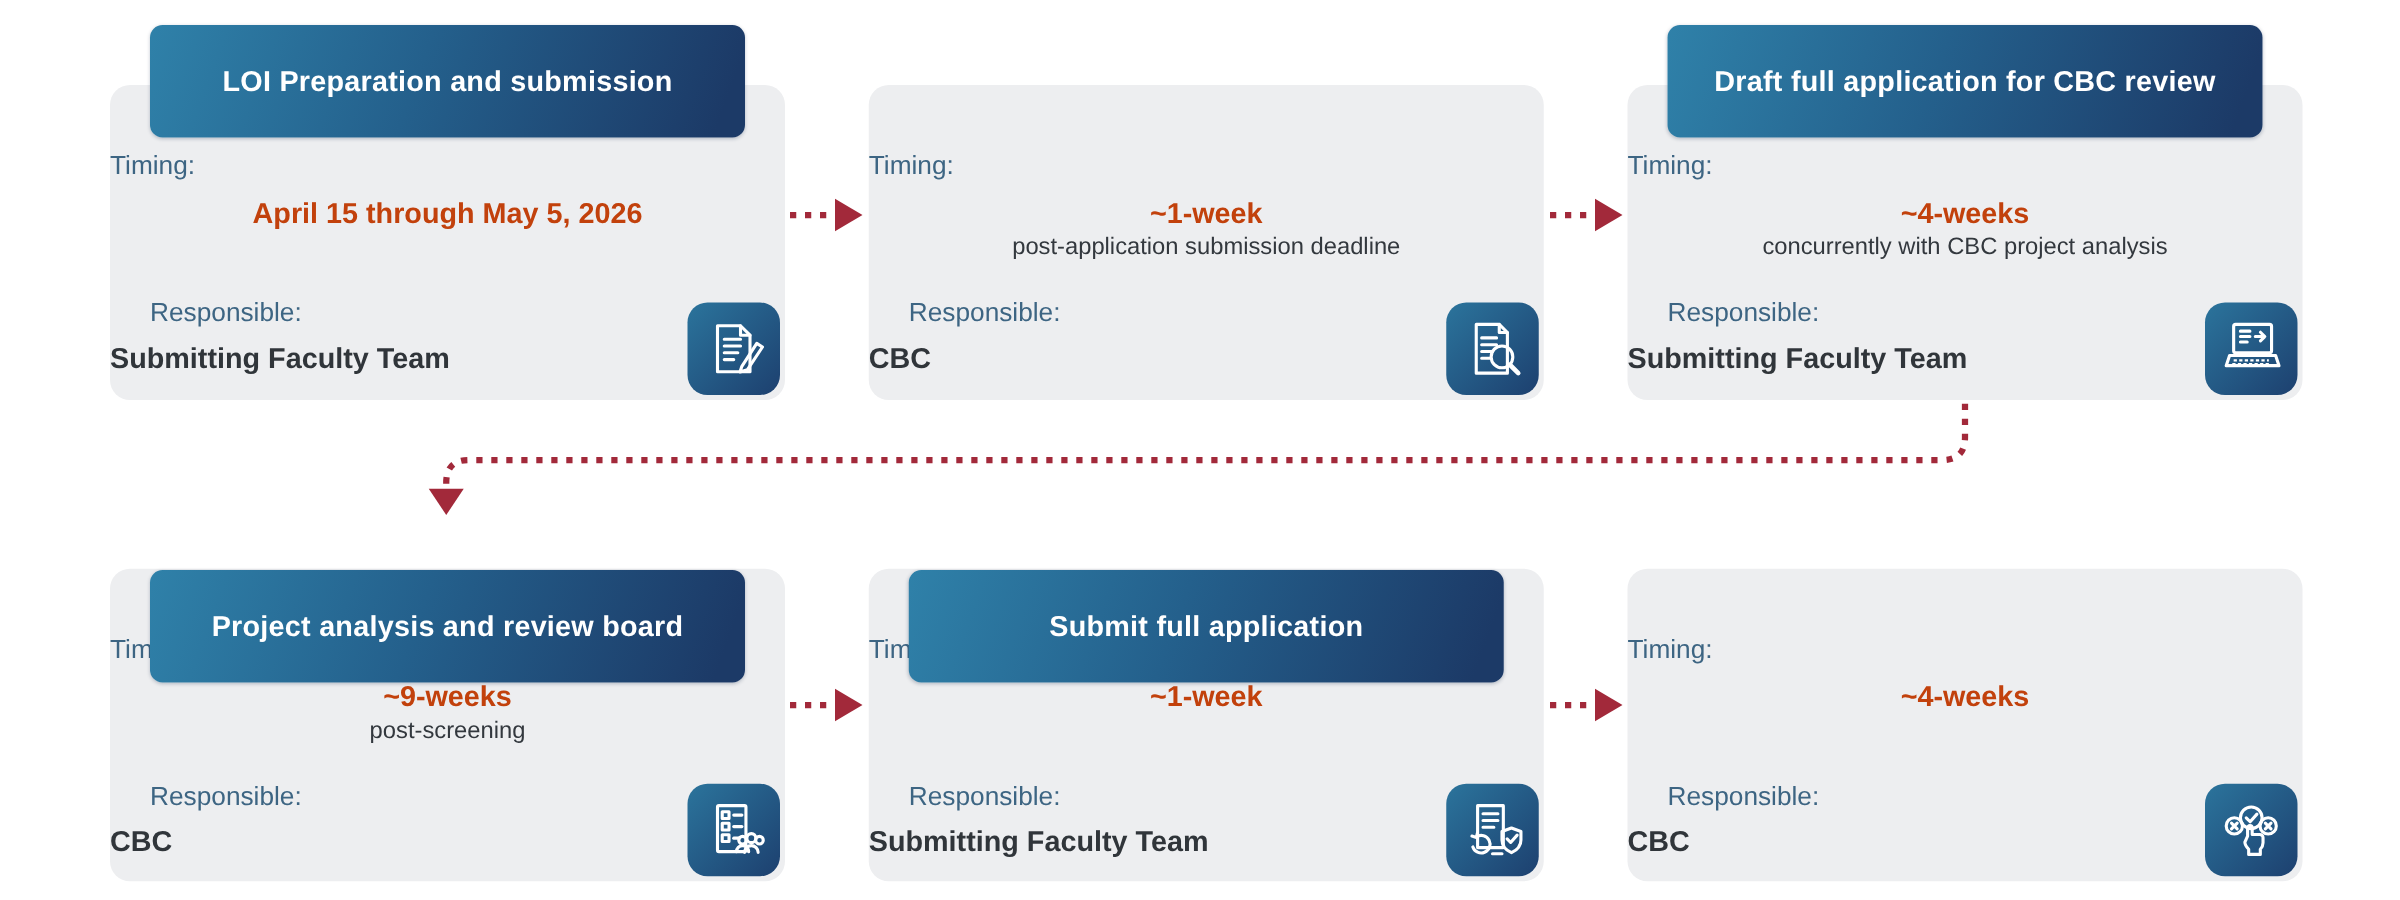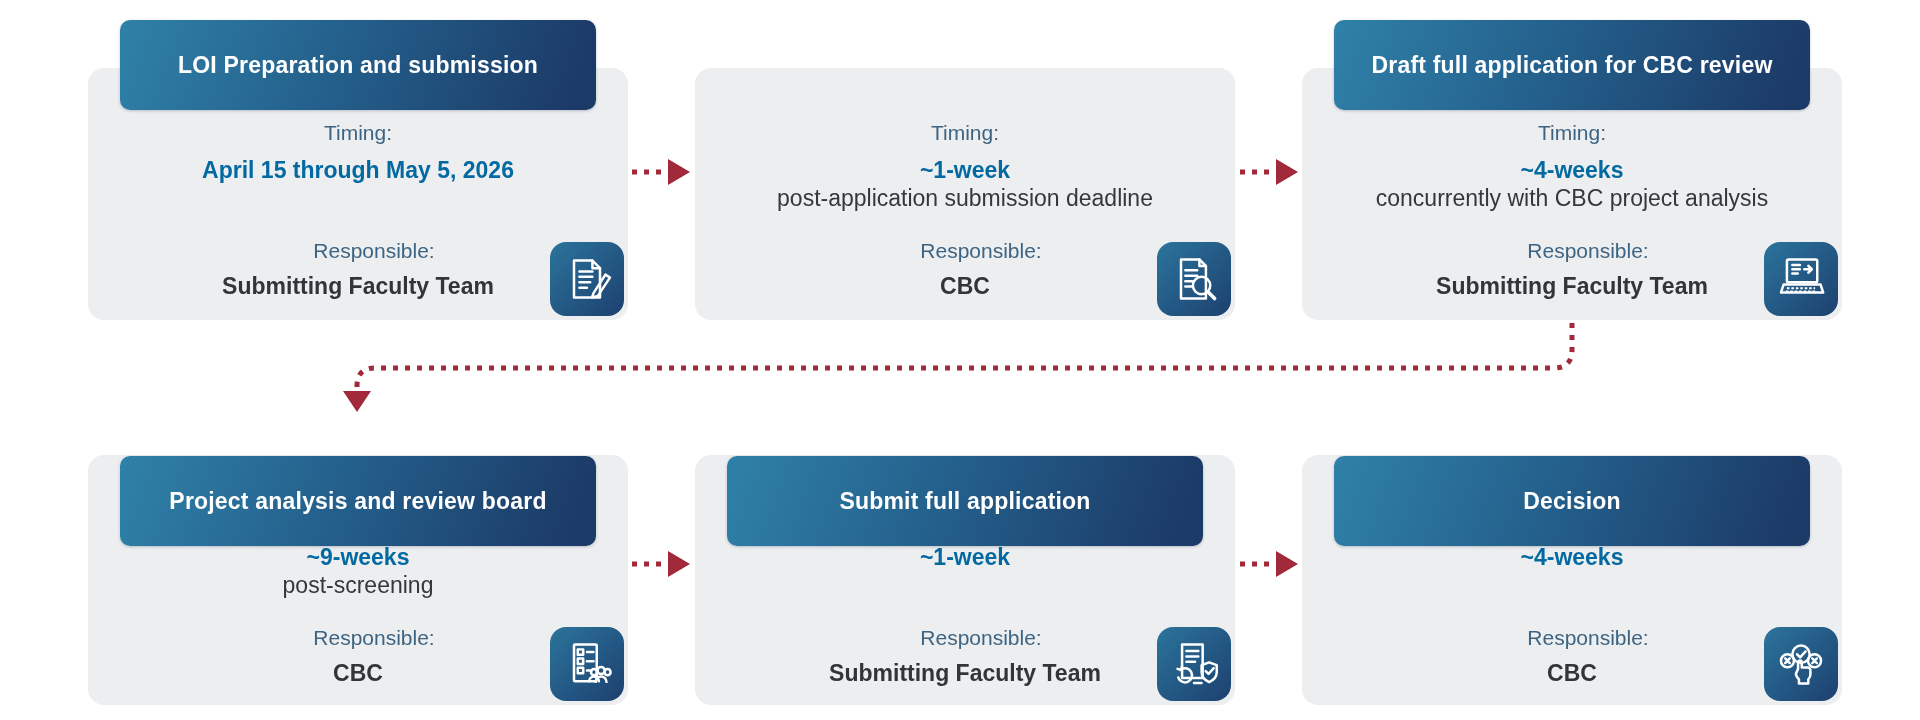--- a/index.html
+++ b/index.html
@@ -10,21 +10,21 @@
   .card{position:absolute;width:540px;}
   .r1{top:10px;height:310px;}
   .r2{top:410px;height:295px;}
   #card0,#card3{left:88px;}
   #card1,#card4{left:695px;}
   #card2,#card5{left:1302px;}
 
   .card-body{
     position:absolute;left:0;right:0;bottom:0;
     background:#edeef0;border-radius:16px;
-    text-align:center;box-sizing:border-box;padding-top:52px;
+    box-sizing:border-box;padding-top:52px;
   }
   .r1 .card-body{top:58px;}
   .r2 .card-body{top:45px;}
 
   .card-header{
     position:absolute;left:32px;right:32px;height:90px;
     background:linear-gradient(110deg,#2f81a9 0%,#24608c 45%,#1c3a67 95%);
     border-radius:10px;color:#ffffff;
     display:flex;flex-direction:column;align-items:center;justify-content:center;
     box-shadow:0 1px 3px rgba(20,40,70,0.25);
@@ -34,22 +34,22 @@
   .r2 .card-header{top:0;margin-top:46px;}
   #card1 .card-header{top:0;height:90px;}
 
   .t1{font-size:23px;font-weight:700;line-height:27px;letter-spacing:0.2px;}
   .t2{font-size:16px;font-weight:700;font-style:italic;line-height:18px;}
   .t1:empty,.t2:empty{display:none;}
 
   .lab{font-size:21px;line-height:26px;color:#3d6583;}
   .value-block{height:58px;margin-top:8px;display:flex;flex-direction:column;
     align-items:center;justify-content:flex-start;padding-top:2px;box-sizing:border-box;}
-  .val{font-size:23px;line-height:28px;font-weight:700;color:#0369a1;}
-  .note{font-size:23px;line-height:28px;font-weight:400;color:#33383e;}
+  .val{font-size:23px;line-height:28px;font-weight:700;color:#c2410c;}
+  .note{font-size:19px;line-height:28px;font-weight:400;color:#33383e;}
   .note:empty{display:none;}
   .lab.resp{margin-top:26px;margin-left:32px;}
   .resp-name{font-size:23px;line-height:28px;font-weight:700;color:#30353a;margin-top:8px;}
 
   .tile{
     position:absolute;right:4px;bottom:4px;width:74px;height:74px;border-radius:16px;
     background:linear-gradient(135deg,#2b749c 0%,#1d406f 100%);
     display:flex;align-items:center;justify-content:center;
   }
   .tile svg{width:52px;height:52px;display:block;}
@@ -202,23 +202,20 @@
           <circle cx="11.5" cy="21" r="6"></circle>
           <path d="M9.4 18.9l4.2 4.2M13.6 18.9l-4.2 4.2"></path>
           <circle cx="36.5" cy="21" r="6"></circle>
           <path d="M34.4 18.9l4.2 4.2M38.6 18.9l-4.2 4.2"></path>
           <circle cx="24" cy="15" r="8"></circle>
           <path d="M20.3 15l2.9 2.9 5-5.6"></path>
           <path d="M21.3 28.5v-6a1.7 1.7 0 0 1 3.4 0v4.8h5.6a2.4 2.4 0 0 1 2.4 2.4v3.8c0 2.1-.9 3.6-2 4.7V42h-8.6v-3.8c-1.4-1.5-2.8-3.2-2.8-5.2Z"></path>
         </svg>
       </div>
     </div>
-    <div class="card-header">
-      <span class="t1">Decision</span>
-    </div>
   </div>
 
   <svg id="connectors">
     <g>
       <path class="dash" d="M632 172H668"></path>
       <polygon class="head" points="668,159 690,172 668,185"></polygon>
     </g>
     <g>
       <path class="dash" d="M1240 172H1276"></path>
       <polygon class="head" points="1276,159 1298,172 1276,185"></polygon>

